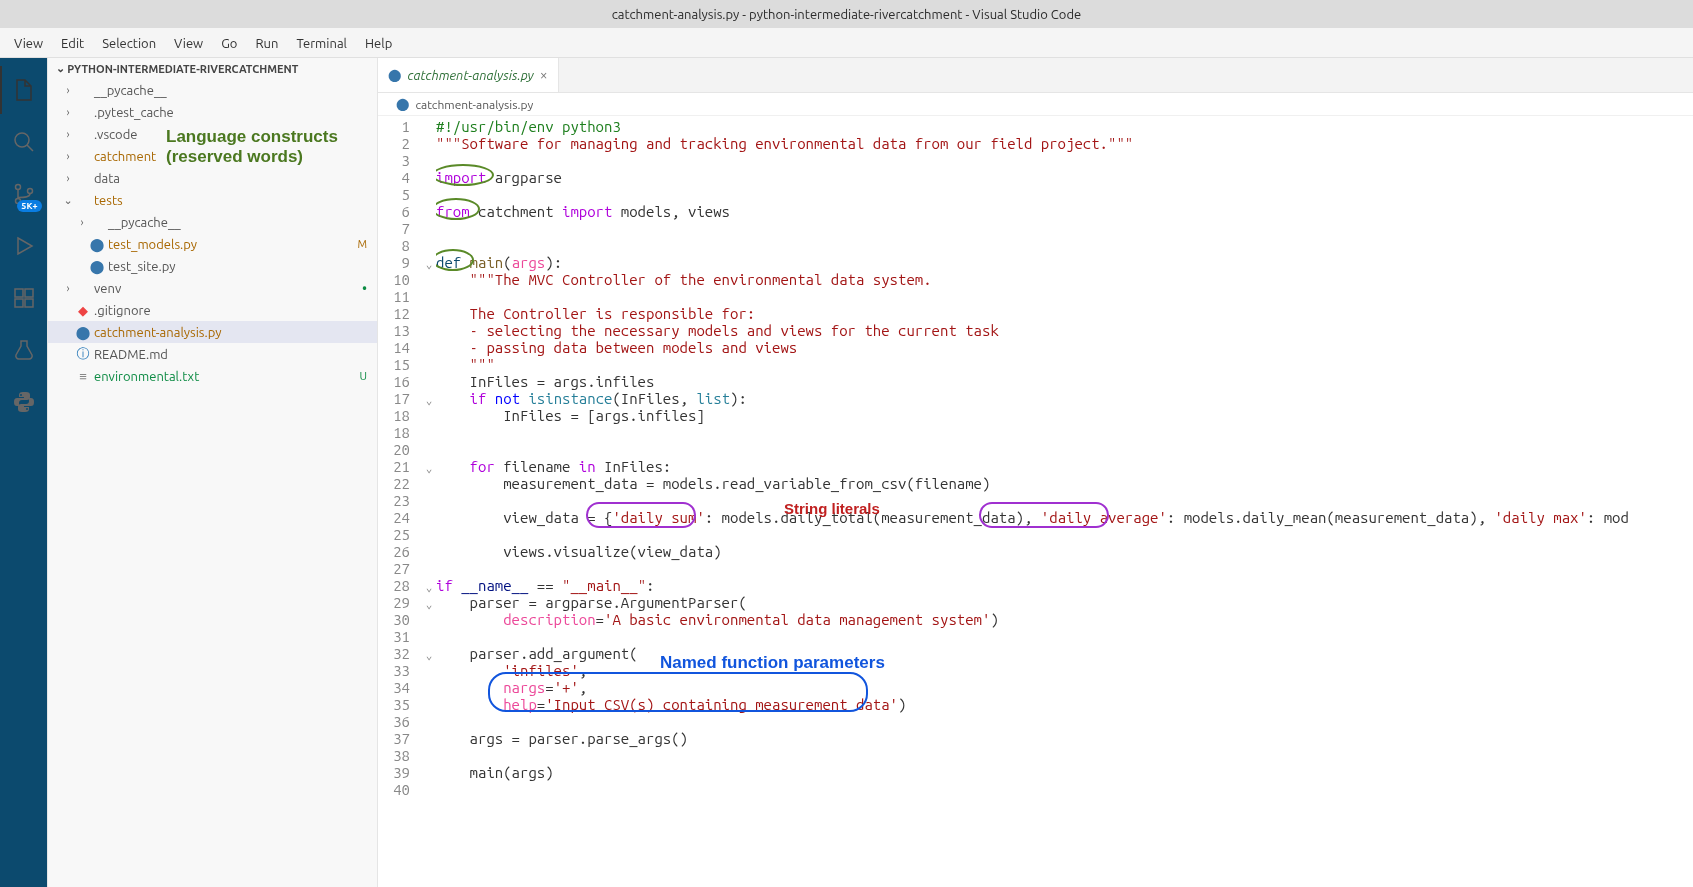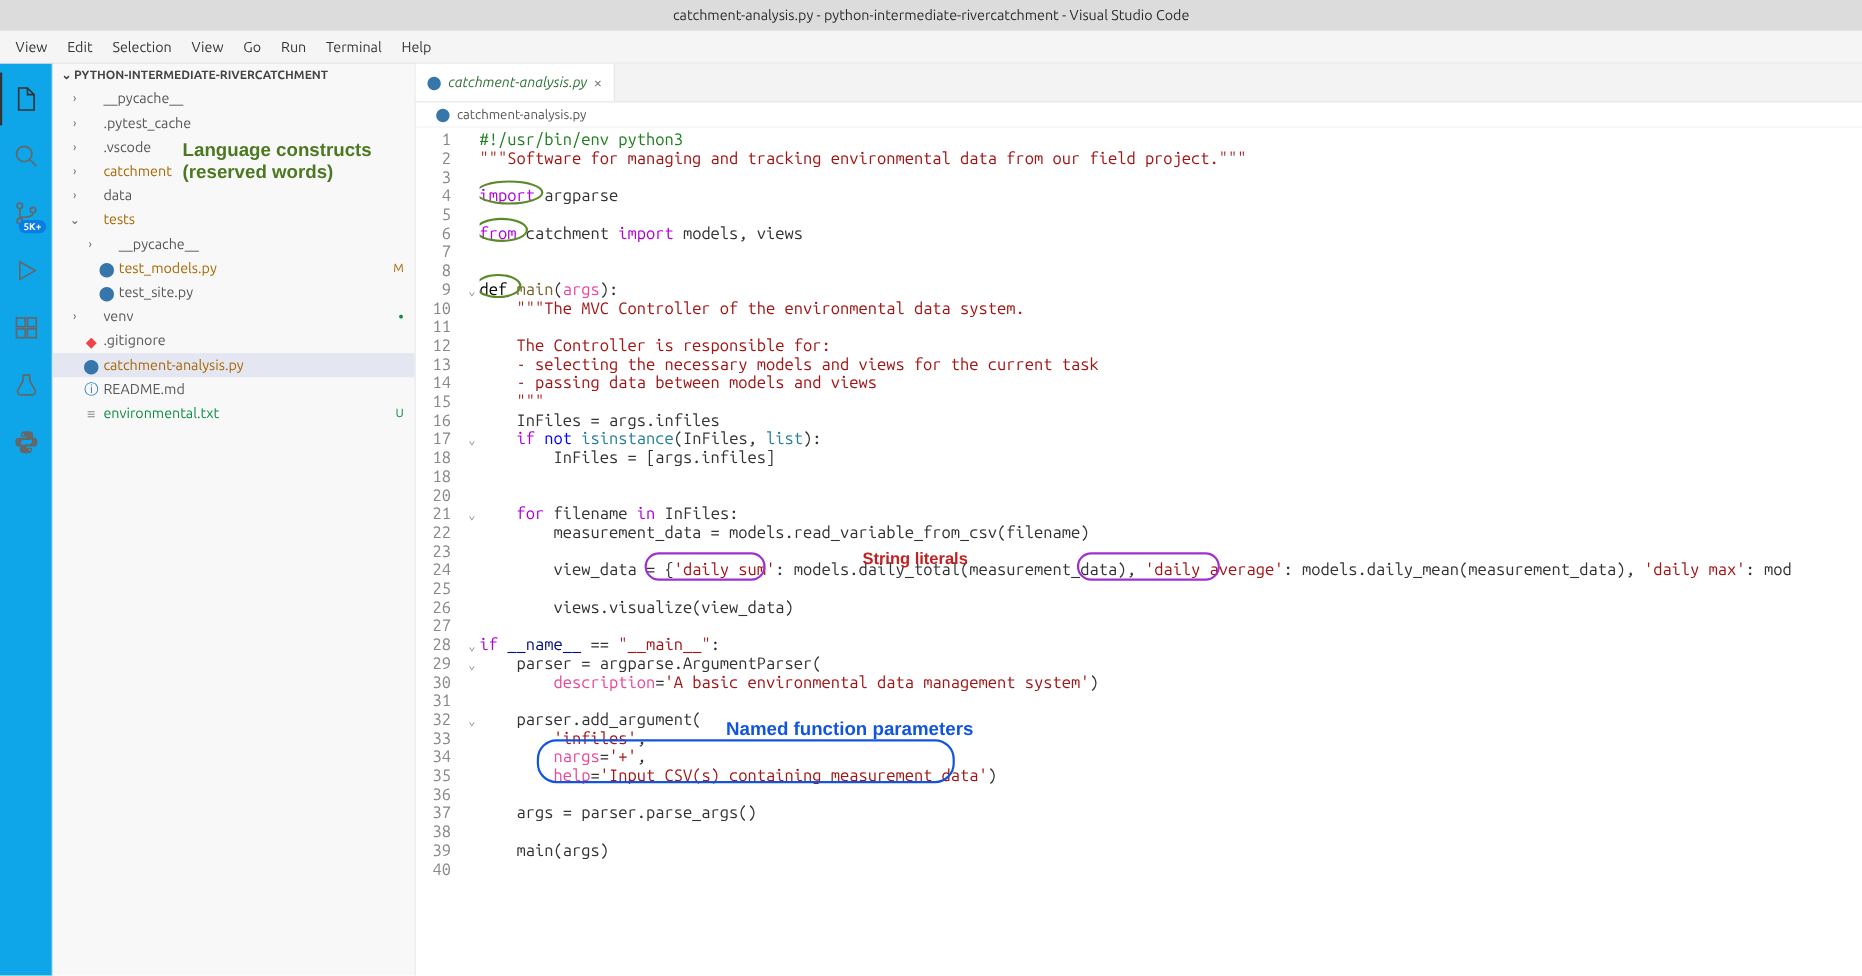--- a/index.html
+++ b/index.html
@@ -1,21 +1,21 @@
 <!DOCTYPE html>
 <html><head>
 <meta charset="utf-8">
 <style>
 * { margin: 0; padding: 0; box-sizing: border-box; }
 body { font-family: -apple-system, Ubuntu, "Segoe UI", sans-serif; font-size: 13px; color: #333; background: #fff; overflow: hidden; }
 .title-bar { height: 28px; background: #dcdcdc; display: flex; align-items: center; justify-content: center; font-size: 13px; color: #2b2b2b; }
 .menu-bar { height: 30px; background: #f5f5f5; display: flex; align-items: center; padding: 0 6px; gap: 2px; border-bottom: 1px solid #e0e0e0; }
 .menu-bar span { padding: 4px 8px; cursor: pointer; color: #333; }
 .main { display: flex; height: calc(100vh - 58px); }
-.activity-bar { width: 48px; background: #0ea5e9; border-right: 1px solid #e5e5e5; display: flex; flex-direction: column; align-items: center; padding-top: 8px; gap: 4px; }
+.activity-bar { width: 48px; background: #0c4a6e; border-right: 1px solid #e5e5e5; display: flex; flex-direction: column; align-items: center; padding-top: 8px; gap: 4px; }
 .activity-bar .act-icon { width: 48px; height: 48px; display: flex; align-items: center; justify-content: center; cursor: pointer; color: #666; position: relative; }
 .activity-bar .act-icon.active { color: #333; }
 .activity-bar .act-icon.active::before { content: ''; position: absolute; left: 0; top: 0; bottom: 0; width: 2px; background: #333; }
 .activity-bar svg { width: 24px; height: 24px; }
 .badge { position: absolute; right: 6px; bottom: 6px; background: #0a7de2; color: #fff; border-radius: 8px; font-size: 9px; padding: 1px 4px; font-weight: bold; }
 .sidebar { width: 330px; background: #f8f8f8; border-right: 1px solid #e5e5e5; display: flex; flex-direction: column; overflow-y: auto; }
 .sidebar-header { display: flex; justify-content: space-between; align-items: center; padding: 6px 14px; font-size: 11px; color: #555; }
 .sidebar-header .dots { letter-spacing: 2px; cursor: pointer; }
 .project-name { padding: 4px 8px; font-size: 11px; font-weight: bold; color: #444; display: flex; align-items: center; gap: 2px; }
 .tree { font-size: 13px; }
@@ -41,21 +41,21 @@
 .code-area { flex: 1; display: flex; font-family: "Ubuntu Mono", "Consolas", monospace; font-size: 15px; line-height: 17px; overflow: hidden; position: relative; }
 .gutter { width: 44px; text-align: right; color: #888; padding-right: 12px; user-select: none; padding-top: 2px; background: #fff; }
 .gutter.fold-col { width: 14px; padding: 2px 0 0 0; }
 .code { flex: 1; white-space: pre; padding-top: 2px; position: relative; color: #333; overflow: hidden; }
 .tk-comment { color: #1e7f1e; }
 .tk-docstring { color: #a31515; }
 .tk-string { color: #a31515; }
 .tk-keyword { color: #0000ff; }
 .tk-keyword2 { color: #af00db; }
 .tk-import { color: #af00db; }
-.tk-def { color: #000000; margin-top: 32px; }
+.tk-def { color: #0c4a6e; margin-top: 32px; }
 .tk-func { color: #795e26; }
 .tk-param { color: #ec4899; }
 .tk-var { color: #001080; }
 .tk-builtin { color: #267f99; }
 .fold-chev { color: #888; font-size: 11px; display: inline-block; width: 14px; text-align: center; }
 
 .annotation { position: absolute; font-family: Arial, sans-serif; font-weight: bold; pointer-events: none; margin-top: 12px; }
 .ann-green { color: #4b7820; font-size: 17px; }
 .ann-red-label { color: #c02020; font-size: 15px; }
 .ann-blue-label { color: #1155dd; font-size: 17px; }

